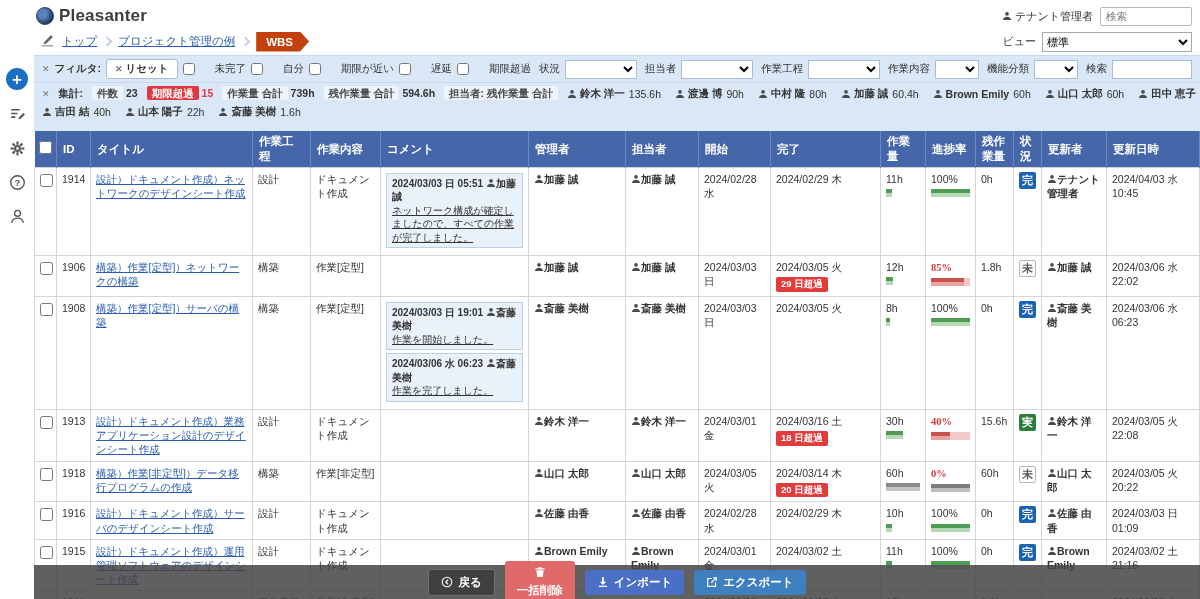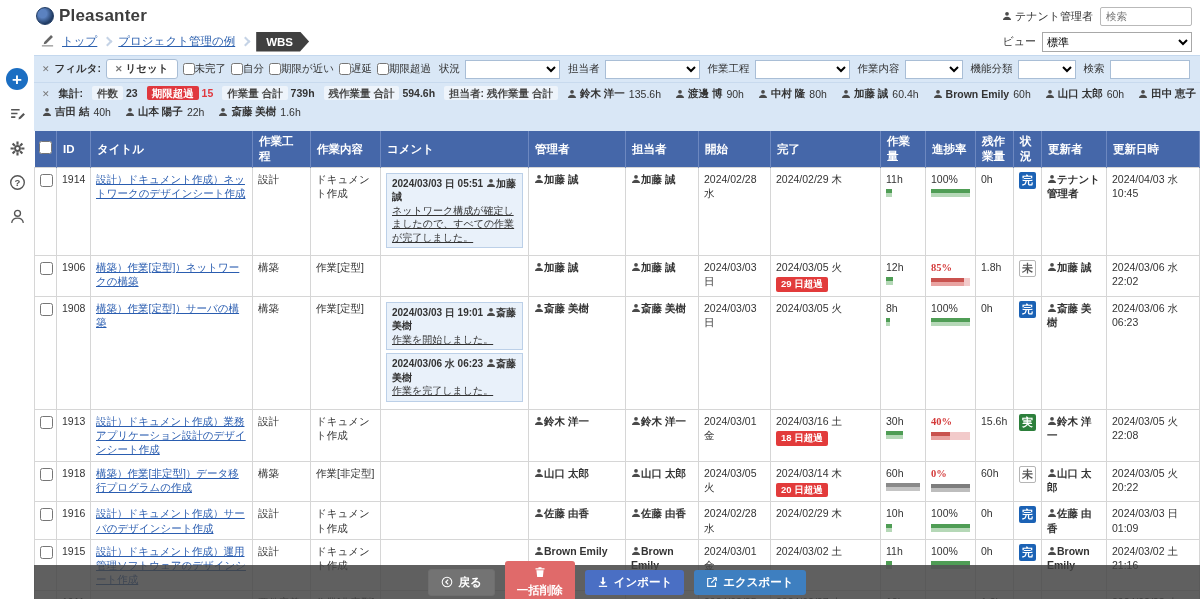--- a/index.html
+++ b/index.html
@@ -25,31 +25,31 @@
   .logo-text { font-size:17px; font-weight:bold; color:#3d3d3d; letter-spacing:.2px; }
   .top-right { margin-left:auto; display:flex; align-items:center; gap:7px; }
   .tenant { display:flex; align-items:center; gap:3px; font-size:11px; color:#333; }
   .top-search { width:92px; height:19px; border:1px solid #b9b9b9; border-radius:2px; font-size:10.5px; padding:0 5px; color:#333; }
 
   
   .crumbbar { height:27px; flex:0 0 27px; display:flex; align-items:center; gap:7px; padding:0 8px 0 6px; }
   .crumb-edit svg { width:15px; height:15px; }
   .crumb-link { color:#2a5fae; text-decoration:underline; font-size:11.5px; cursor:pointer; }
   .chev { width:7px; height:7px; border-top:2px solid #c5d3e6; border-right:2px solid #c5d3e6; transform:rotate(45deg); }
-  .crumb-current { background:#404040; color:#fff; font-weight:bold; font-size:11.5px; padding:4px 16px 4px 10px;
+  .crumb-current { background:#c2410c; color:#fff; font-weight:bold; font-size:11.5px; padding:4px 16px 4px 10px;
     clip-path:polygon(0 0, calc(100% - 9px) 0, 100% 50%, calc(100% - 9px) 100%, 0 100%); }
   .view-area { margin-left:auto; display:flex; align-items:center; gap:6px; }
   .view-select { width:150px; height:20px; font-size:11px; border:1px solid #a8a8a8; background:#fff; }
 
   
   .filterbar { height:27px; flex:0 0 27px; background:#d9e7f6; border-top:1px solid #c4d8ee; display:flex; align-items:center; gap:5px; padding:0 8px; white-space:nowrap; overflow:hidden; font-size:10.5px; }
   .xmark { color:#777; font-size:9px; font-weight:bold; }
   .f-title { font-weight:bold; }
   .btn-reset { display:flex; align-items:center; gap:3px; background:#fff; border:1px solid #a9bed6; border-radius:3px; padding:2px 8px; font-weight:bold; font-size:10.5px; cursor:pointer; color:#333; }
-  .f-check { display:flex; align-items:center; gap:0; }
+  .f-check { display:flex; align-items:center; gap:20px; }
   .f-check input { width:12px; height:12px; }
   .f-label { margin-left:3px; }
   .f-select { height:19px; border:1px solid #a9bed6; background:#fff; font-size:10.5px; }
   .f-input { height:19px; border:1px solid #a9bed6; background:#fff; font-size:10.5px; padding:0 4px; }
 
   
   .summarybar { flex:0 0 49px; background:#d9e7f6; border-top:1px solid #c8daee; padding:4px 8px; display:flex; flex-direction:column; gap:4px; overflow:hidden; }
   .sumline { display:flex; align-items:center; gap:9px; white-space:nowrap; font-size:10.5px; }
   .s-title { font-weight:bold; }
   .chip { background:#eef4fb; border-radius:2px; padding:1px 5px; font-weight:bold; color:#4a4a4a; }
@@ -88,21 +88,21 @@
   .pwrap.gray { background:linear-gradient(#7d7d7d 50%, #bdbdbd 50%); }
   .badge { display:inline-block; min-width:17px; height:17px; line-height:17px; text-align:center; font-weight:bold; font-size:11px; border-radius:2px; padding:0 1px; }
   .st-done { background:#1b62b5; color:#fff; }
   .st-not  { background:#fff; color:#555; border:1px solid #b5b5b5; line-height:15px; }
   .st-act  { background:#2c7f3b; color:#fff; }
 
   
   .footerbar { position:absolute; left:0; right:0; bottom:0; height:34px; background:rgba(66,66,66,.84); display:flex; align-items:center; justify-content:center; gap:10px; z-index:20; }
   .fbtn { display:flex; align-items:center; gap:5px; border:none; border-radius:3px; color:#fff; font-weight:bold; font-size:11.5px; padding:5px 12px; cursor:pointer; font-family:inherit; }
   .fbtn svg { width:12px; height:12px; }
-  .btn-back { background:#737373; border:1px solid #6e6e6e; }
+  .btn-back { background:#404040; border:1px solid #6e6e6e; }
   .btn-delete { background:#e06a6a;flex-direction:column; }
   .btn-import { background:#4a6fc4; }
   .btn-export { background:#3e7fc0; }
 </style>
 </head>
 <body>
 
 <div class="app">
 
   <aside class="sidebar">

